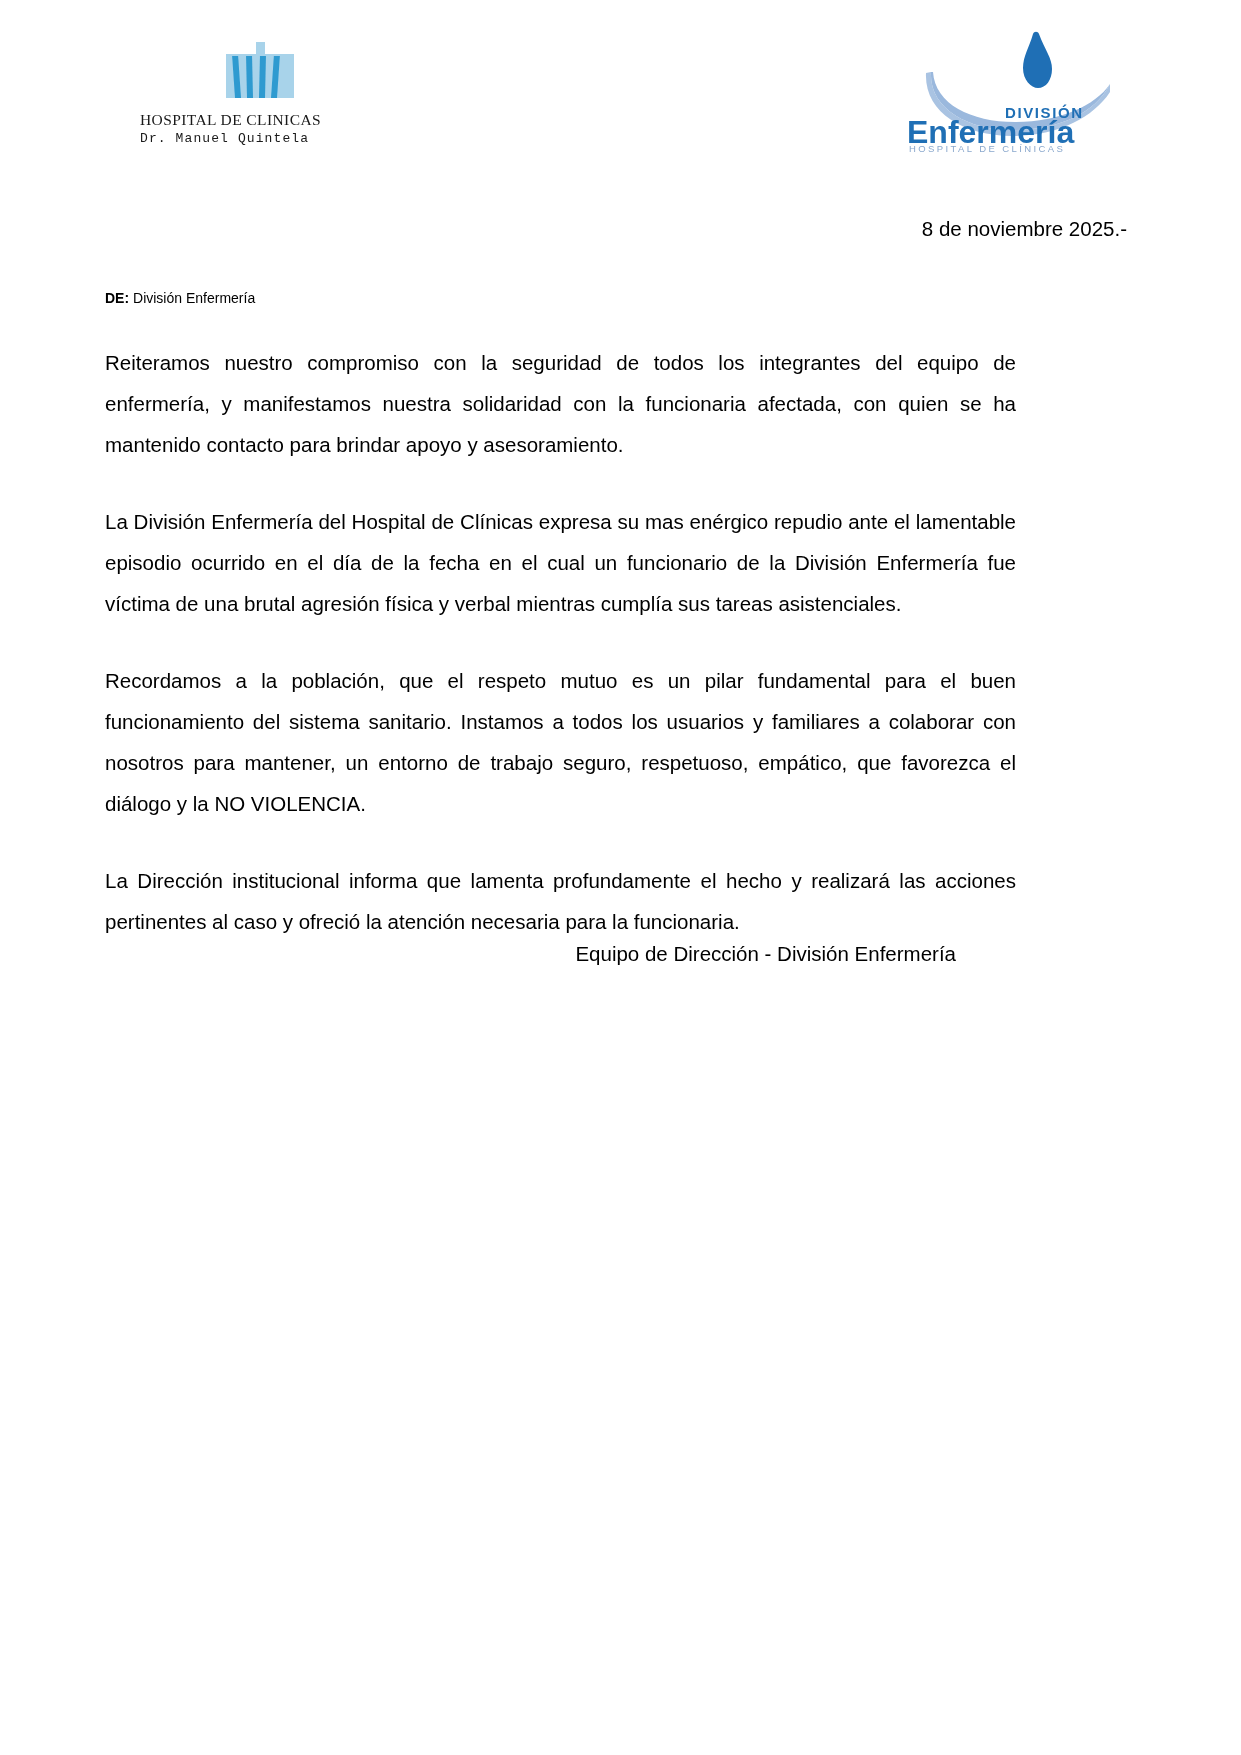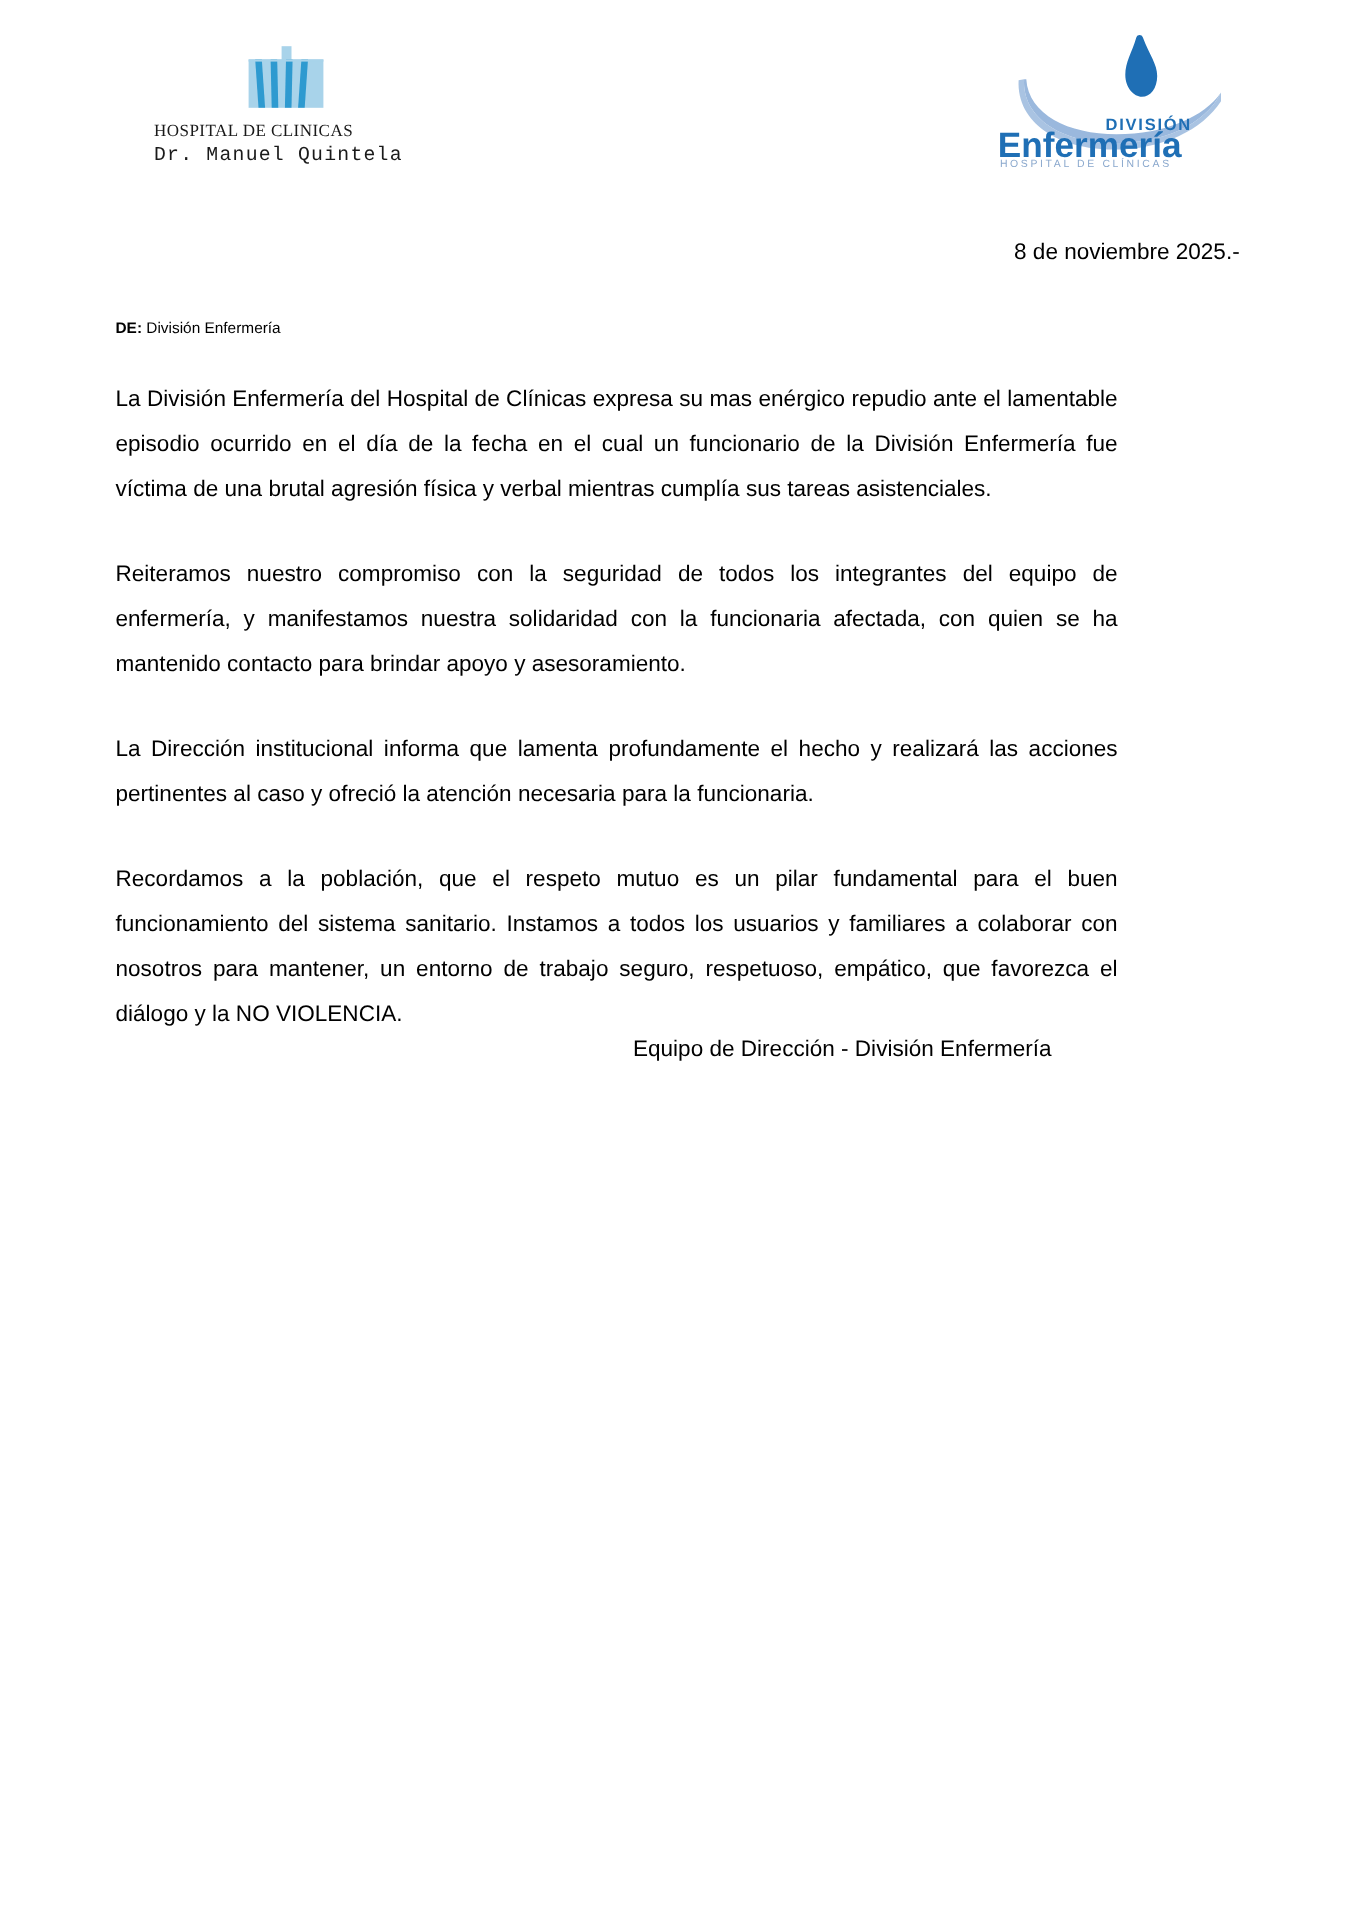--- a/index.html
+++ b/index.html
@@ -47,21 +47,21 @@
   .logo-left-name {
     font-family: "Liberation Serif", serif;
     font-size: 15.5px;
     letter-spacing: 0.4px;
     color: #1a1a1a;
     line-height: 1.25;
     white-space: nowrap;
   }
   .logo-left-sub {
     font-family: "Liberation Mono", monospace;
-    font-size: 18px;
+    font-size: 13px;
     letter-spacing: 1.1px;
     color: #1a1a1a;
     margin-top: 2px;
     white-space: nowrap;
   }
 
   .logo-right {
     position: absolute;
     right: 116px;
     top: 28px;
@@ -159,21 +159,21 @@
 
   <div class="content">
 
     <div class="addr-line">
       <span class="lbl">DE:</span><span> División Enfermería</span>
     </div>
 
 
     <div class="spacer-before-body"></div>
 
+    <p class="para">Reiteramos nuestro compromiso con la seguridad de todos los integrantes del equipo de enfermería, y manifestamos nuestra solidaridad con la funcionaria afectada, con quien se ha mantenido contacto para brindar apoyo y asesoramiento.</p>
     <p class="para">La División Enfermería del Hospital de Clínicas expresa su mas enérgico repudio ante el lamentable episodio ocurrido en el día de la fecha en el cual un funcionario de la División Enfermería fue víctima de una brutal agresión física y verbal mientras cumplía sus tareas asistenciales.</p>
-    <p class="para">Reiteramos nuestro compromiso con la seguridad de todos los integrantes del equipo de enfermería, y manifestamos nuestra solidaridad con la funcionaria afectada, con quien se ha mantenido contacto para brindar apoyo y asesoramiento.</p>
+    <p class="para">Recordamos a la población, que el respeto mutuo es un pilar fundamental para el buen funcionamiento del sistema sanitario. Instamos a todos los usuarios y familiares a colaborar con nosotros para mantener, un entorno de trabajo seguro, respetuoso, empático, que favorezca el diálogo y la NO VIOLENCIA.</p>
     <p class="para">La Dirección institucional informa que lamenta profundamente el hecho y realizará las acciones pertinentes al caso y ofreció la atención necesaria para la funcionaria.</p>
-    <p class="para">Recordamos a la población, que el respeto mutuo es un pilar fundamental para el buen funcionamiento del sistema sanitario. Instamos a todos los usuarios y familiares a colaborar con nosotros para mantener, un entorno de trabajo seguro, respetuoso, empático, que favorezca el diálogo y la NO VIOLENCIA.</p>
 
     <div class="signature">Equipo de Dirección - División Enfermería</div>
   </div>
 
 </div>
 
 </body></html>

